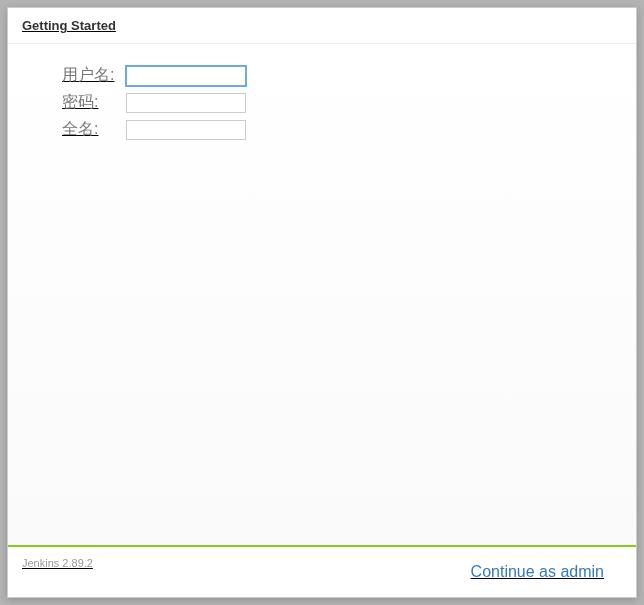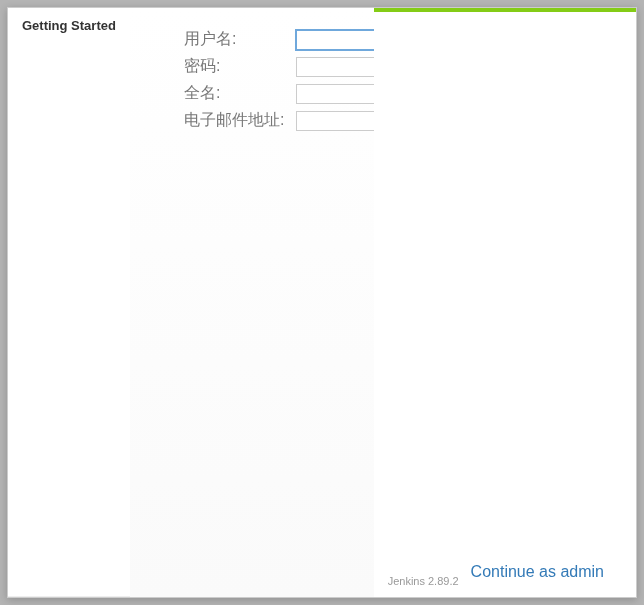--- a/index.html
+++ b/index.html
@@ -15,22 +15,23 @@
       overflow: hidden;
       padding: 7px;
     }
     .modal {
       background: #fff;
       width: 100%;
       height: 100%;
       border: 1px solid #ccc;
       box-shadow: 0 2px 8px rgba(0,0,0,0.2);
       display: flex;
-      flex-direction: row;
+      flex-direction: column;
       position: relative;
+      text-decoration: underline;
     }
     .modal-header {
       padding: 10px 14px;
       border-bottom: 1px solid #eee;
     }
     .modal-header h4 {
       font-size: 13px;
       font-weight: bold;
       color: #333;
     }
@@ -65,24 +66,24 @@
       height: 20px;
       border: 1px solid #ccc;
       font-size: 12px;
       padding: 1px 3px;
     }
     .form-table input.focused {
       border: 1px solid #6fa8dc;
       outline: 1px solid #6fa8dc;
     }
     .modal-footer {
-      border-top: 4px solid #84cc16;
+      border-top: 2px solid #84cc16;
       padding: 10px 14px;
       display: flex;
-      align-items: flex-end;
+      align-items: flex-start;
     }
     .footer-version {
       font-size: 11px;
       color: #999;
     }
     .footer-spacer {
       flex: 1;
     }
     .btn-link {
       background: none;
@@ -126,26 +127,20 @@
         <td>
           <input type="password" value="" style="">
         </td>
       </tr>
       <tr>
         <td class="label-cell">全名:</td>
         <td>
           <input type="text" value="" style="">
         </td>
       </tr>
-      <tr>
-        <td class="label-cell">电子邮件地址:</td>
-        <td>
-          <input type="text" value="" style="">
-        </td>
-      </tr>
     </tbody>
       </table>
   </div>
 
   <div class="modal-footer">
     <span class="footer-version">Jenkins 2.89.2</span>
     <span class="footer-spacer"></span>
     <button class="btn-link">Continue as admin</button>
   </div>
 </div>

